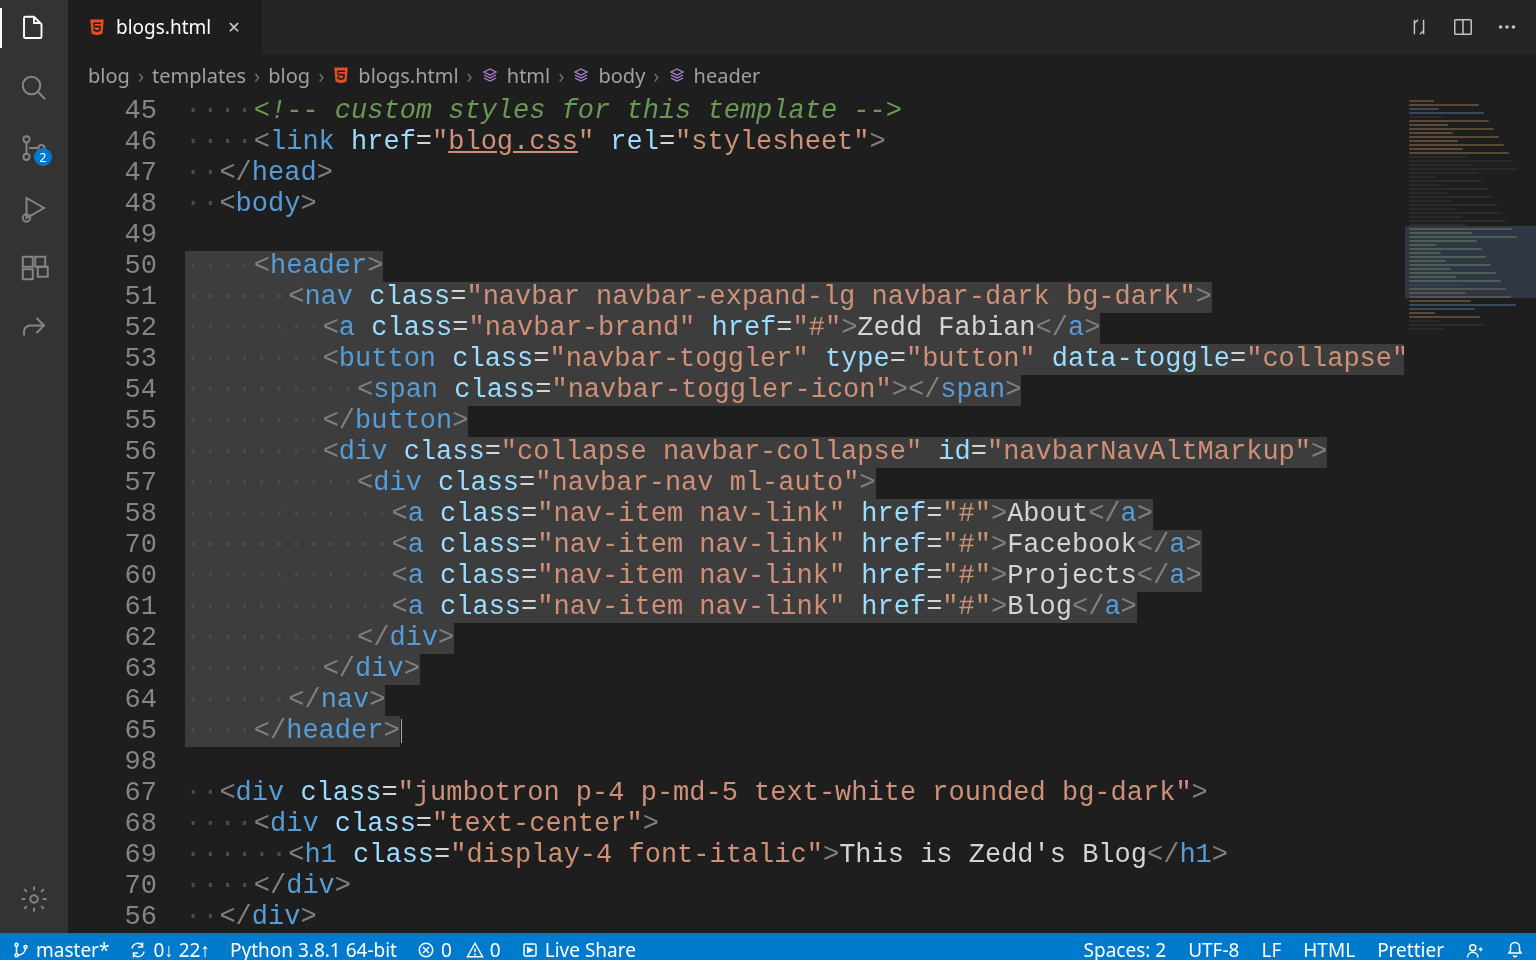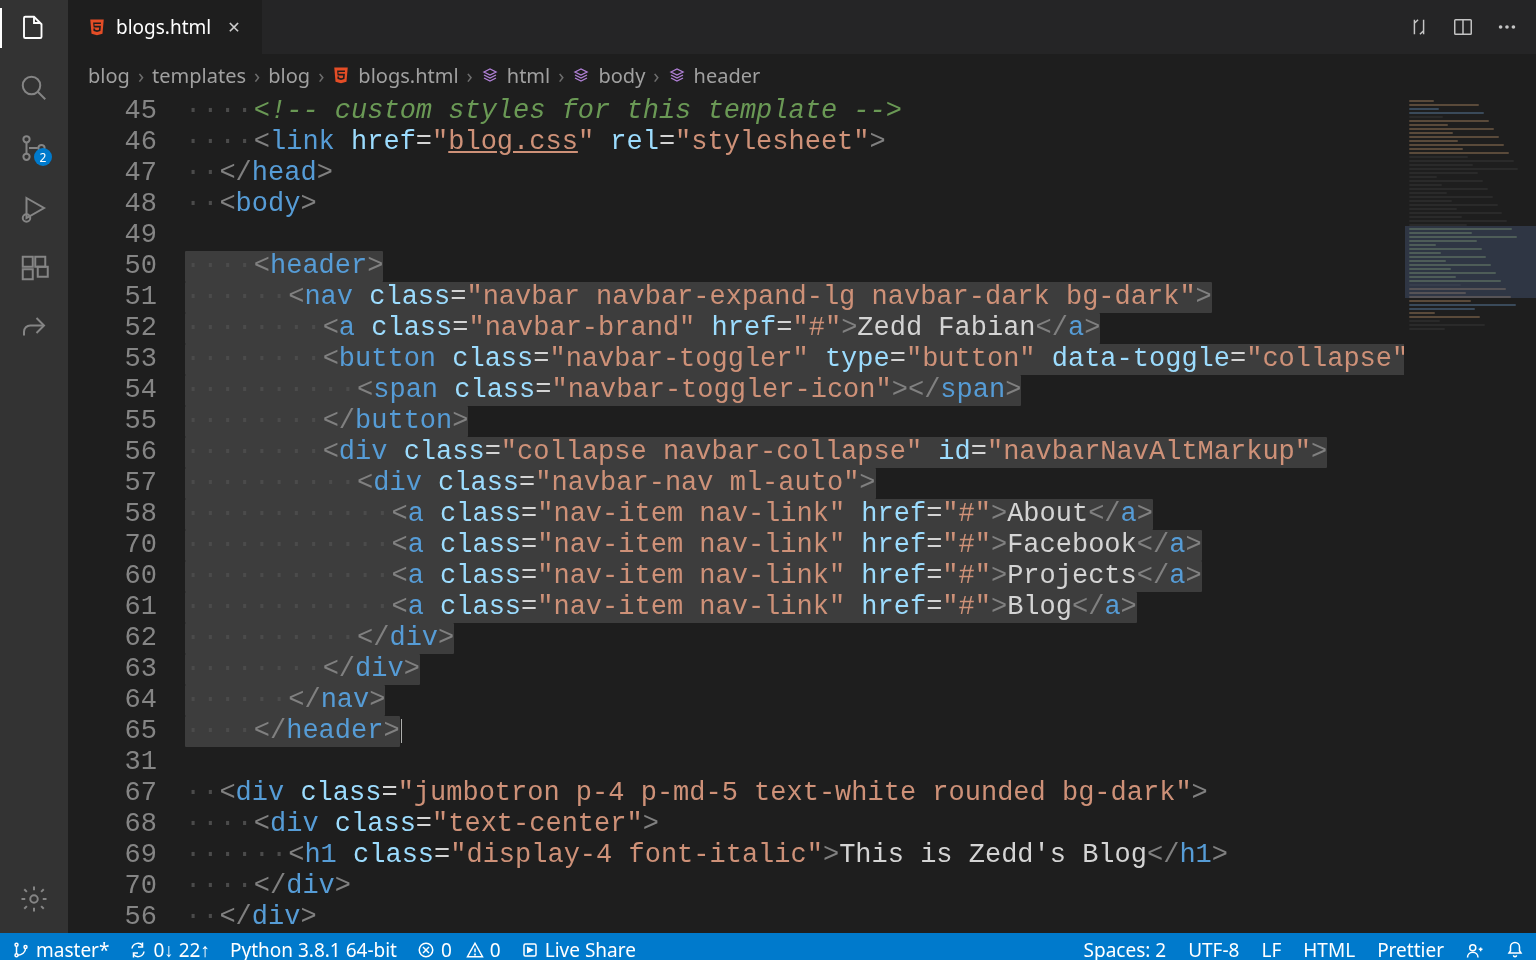--- a/index.html
+++ b/index.html
@@ -219,21 +219,21 @@
             <div>56</div>
             <div>57</div>
             <div>58</div>
             <div>70</div>
             <div>60</div>
             <div>61</div>
             <div>62</div>
             <div>63</div>
             <div>64</div>
             <div>65</div>
-            <div>31</div>
+            <div>98</div>
             <div>67</div>
             <div>68</div>
             <div>69</div>
             <div>70</div>
             <div>56</div>
           </div>
         <div class="code" id="code"><div class="line"><span class="dots">····</span><span class="t-comment">&lt;!-- </span><span class="t-comment">custom styles for this template</span><span class="t-comment"> --&gt;</span></div><div class="line"><span class="dots">····</span><span class="t-bracket">&lt;</span><span class="t-tag">link</span><span class=""> </span><span class="t-attr">href</span><span class="t-eq">=</span><span class="t-str">"</span><span class="t-str underline">blog.css</span><span class="t-str">"</span><span class=""> </span><span class="t-attr">rel</span><span class="t-eq">=</span><span class="t-str">"</span><span class="t-str">stylesheet</span><span class="t-str">"</span><span class="t-bracket">&gt;</span></div><div class="line"><span class="dots">··</span><span class="t-bracket">&lt;/</span><span class="t-tag">head</span><span class="t-bracket">&gt;</span></div><div class="line"><span class="dots">··</span><span class="t-bracket">&lt;</span><span class="t-tag">body</span><span class="t-bracket">&gt;</span></div><div class="line"><span class=""> </span></div><div class="line sel"><span class="sel-bg"><span class="dots">····</span><span class="t-bracket">&lt;</span><span class="t-tag">header</span><span class="t-bracket">&gt;</span></span></div><div class="line sel"><span class="sel-bg"><span class="dots">······</span><span class="t-bracket">&lt;</span><span class="t-tag">nav</span><span class=""> </span><span class="t-attr">class</span><span class="t-eq">=</span><span class="t-str">"</span><span class="t-str">navbar navbar-expand-lg navbar-dark bg-dark</span><span class="t-str">"</span><span class="t-bracket">&gt;</span></span></div><div class="line sel"><span class="sel-bg"><span class="dots">········</span><span class="t-bracket">&lt;</span><span class="t-tag">a</span><span class=""> </span><span class="t-attr">class</span><span class="t-eq">=</span><span class="t-str">"</span><span class="t-str">navbar-brand</span><span class="t-str">"</span><span class=""> </span><span class="t-attr">href</span><span class="t-eq">=</span><span class="t-str">"</span><span class="t-str">#</span><span class="t-str">"</span><span class="t-bracket">&gt;</span><span class="t-text">Zedd Fabian</span><span class="t-bracket">&lt;/</span><span class="t-tag">a</span><span class="t-bracket">&gt;</span></span></div><div class="line sel"><span class="sel-bg"><span class="dots">········</span><span class="t-bracket">&lt;</span><span class="t-tag">button</span><span class=""> </span><span class="t-attr">class</span><span class="t-eq">=</span><span class="t-str">"navbar-toggler"</span><span class=""> </span><span class="t-attr">type</span><span class="t-eq">=</span><span class="t-str">"button"</span><span class=""> </span><span class="t-attr">data-toggle</span><span class="t-eq">=</span><span class="t-str">"collapse"</span><span class=""> </span><span class="t-attr">data-target</span><span class="t-eq">=</span><span class="t-str">"#navba</span></span></div><div class="line sel"><span class="sel-bg"><span class="dots">··········</span><span class="t-bracket">&lt;</span><span class="t-tag">span</span><span class=""> </span><span class="t-attr">class</span><span class="t-eq">=</span><span class="t-str">"</span><span class="t-str">navbar-toggler-icon</span><span class="t-str">"</span><span class="t-bracket">&gt;</span><span class="t-bracket">&lt;/</span><span class="t-tag">span</span><span class="t-bracket">&gt;</span></span></div><div class="line sel"><span class="sel-bg"><span class="dots">········</span><span class="t-bracket">&lt;/</span><span class="t-tag">button</span><span class="t-bracket">&gt;</span></span></div><div class="line sel"><span class="sel-bg"><span class="dots">········</span><span class="t-bracket">&lt;</span><span class="t-tag">div</span><span class=""> </span><span class="t-attr">class</span><span class="t-eq">=</span><span class="t-str">"</span><span class="t-str">collapse navbar-collapse</span><span class="t-str">"</span><span class=""> </span><span class="t-attr">id</span><span class="t-eq">=</span><span class="t-str">"</span><span class="t-str">navbarNavAltMarkup</span><span class="t-str">"</span><span class="t-bracket">&gt;</span></span></div><div class="line sel"><span class="sel-bg"><span class="dots">··········</span><span class="t-bracket">&lt;</span><span class="t-tag">div</span><span class=""> </span><span class="t-attr">class</span><span class="t-eq">=</span><span class="t-str">"</span><span class="t-str">navbar-nav ml-auto</span><span class="t-str">"</span><span class="t-bracket">&gt;</span></span></div><div class="line sel"><span class="sel-bg"><span class="dots">············</span><span class="t-bracket">&lt;</span><span class="t-tag">a</span><span class=""> </span><span class="t-attr">class</span><span class="t-eq">=</span><span class="t-str">"</span><span class="t-str">nav-item nav-link</span><span class="t-str">"</span><span class=""> </span><span class="t-attr">href</span><span class="t-eq">=</span><span class="t-str">"</span><span class="t-str">#</span><span class="t-str">"</span><span class="t-bracket">&gt;</span><span class="t-text">About</span><span class="t-bracket">&lt;/</span><span class="t-tag">a</span><span class="t-bracket">&gt;</span></span></div><div class="line sel"><span class="sel-bg"><span class="dots">············</span><span class="t-bracket">&lt;</span><span class="t-tag">a</span><span class=""> </span><span class="t-attr">class</span><span class="t-eq">=</span><span class="t-str">"</span><span class="t-str">nav-item nav-link</span><span class="t-str">"</span><span class=""> </span><span class="t-attr">href</span><span class="t-eq">=</span><span class="t-str">"</span><span class="t-str">#</span><span class="t-str">"</span><span class="t-bracket">&gt;</span><span class="t-text">Facebook</span><span class="t-bracket">&lt;/</span><span class="t-tag">a</span><span class="t-bracket">&gt;</span></span></div><div class="line sel"><span class="sel-bg"><span class="dots">············</span><span class="t-bracket">&lt;</span><span class="t-tag">a</span><span class=""> </span><span class="t-attr">class</span><span class="t-eq">=</span><span class="t-str">"</span><span class="t-str">nav-item nav-link</span><span class="t-str">"</span><span class=""> </span><span class="t-attr">href</span><span class="t-eq">=</span><span class="t-str">"</span><span class="t-str">#</span><span class="t-str">"</span><span class="t-bracket">&gt;</span><span class="t-text">Projects</span><span class="t-bracket">&lt;/</span><span class="t-tag">a</span><span class="t-bracket">&gt;</span></span></div><div class="line sel"><span class="sel-bg"><span class="dots">············</span><span class="t-bracket">&lt;</span><span class="t-tag">a</span><span class=""> </span><span class="t-attr">class</span><span class="t-eq">=</span><span class="t-str">"</span><span class="t-str">nav-item nav-link</span><span class="t-str">"</span><span class=""> </span><span class="t-attr">href</span><span class="t-eq">=</span><span class="t-str">"</span><span class="t-str">#</span><span class="t-str">"</span><span class="t-bracket">&gt;</span><span class="t-text">Blog</span><span class="t-bracket">&lt;/</span><span class="t-tag">a</span><span class="t-bracket">&gt;</span></span></div><div class="line sel"><span class="sel-bg"><span class="dots">··········</span><span class="t-bracket">&lt;/</span><span class="t-tag">div</span><span class="t-bracket">&gt;</span></span></div><div class="line sel"><span class="sel-bg"><span class="dots">········</span><span class="t-bracket">&lt;/</span><span class="t-tag">div</span><span class="t-bracket">&gt;</span></span></div><div class="line sel"><span class="sel-bg"><span class="dots">······</span><span class="t-bracket">&lt;/</span><span class="t-tag">nav</span><span class="t-bracket">&gt;</span></span></div><div class="line sel"><span class="sel-bg"><span class="dots">····</span><span class="t-bracket">&lt;/</span><span class="t-tag">header</span><span class="t-bracket">&gt;</span></span><span class="caret"></span></div><div class="line"><span class=""> </span></div><div class="line"><span class="dots">··</span><span class="t-bracket">&lt;</span><span class="t-tag">div</span><span class=""> </span><span class="t-attr">class</span><span class="t-eq">=</span><span class="t-str">"</span><span class="t-str">jumbotron p-4 p-md-5 text-white rounded bg-dark</span><span class="t-str">"</span><span class="t-bracket">&gt;</span></div><div class="line"><span class="dots">····</span><span class="t-bracket">&lt;</span><span class="t-tag">div</span><span class=""> </span><span class="t-attr">class</span><span class="t-eq">=</span><span class="t-str">"</span><span class="t-str">text-center</span><span class="t-str">"</span><span class="t-bracket">&gt;</span></div><div class="line"><span class="dots">······</span><span class="t-bracket">&lt;</span><span class="t-tag">h1</span><span class=""> </span><span class="t-attr">class</span><span class="t-eq">=</span><span class="t-str">"</span><span class="t-str">display-4 font-italic</span><span class="t-str">"</span><span class="t-bracket">&gt;</span><span class="t-text">This is Zedd's Blog</span><span class="t-bracket">&lt;/</span><span class="t-tag">h1</span><span class="t-bracket">&gt;</span></div><div class="line"><span class="dots">····</span><span class="t-bracket">&lt;/</span><span class="t-tag">div</span><span class="t-bracket">&gt;</span></div><div class="line"><span class="dots">··</span><span class="t-bracket">&lt;/</span><span class="t-tag">div</span><span class="t-bracket">&gt;</span></div></div>
       </div>
       <div class="minimap">
         <div class="mm-bg" id="mmbg">

